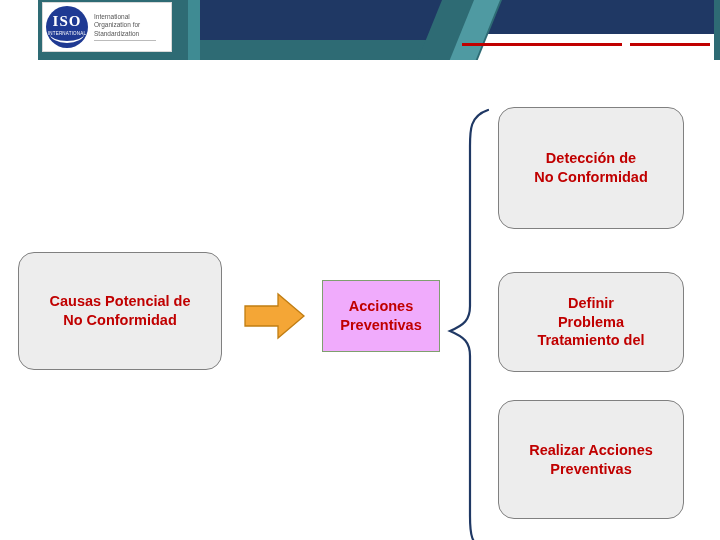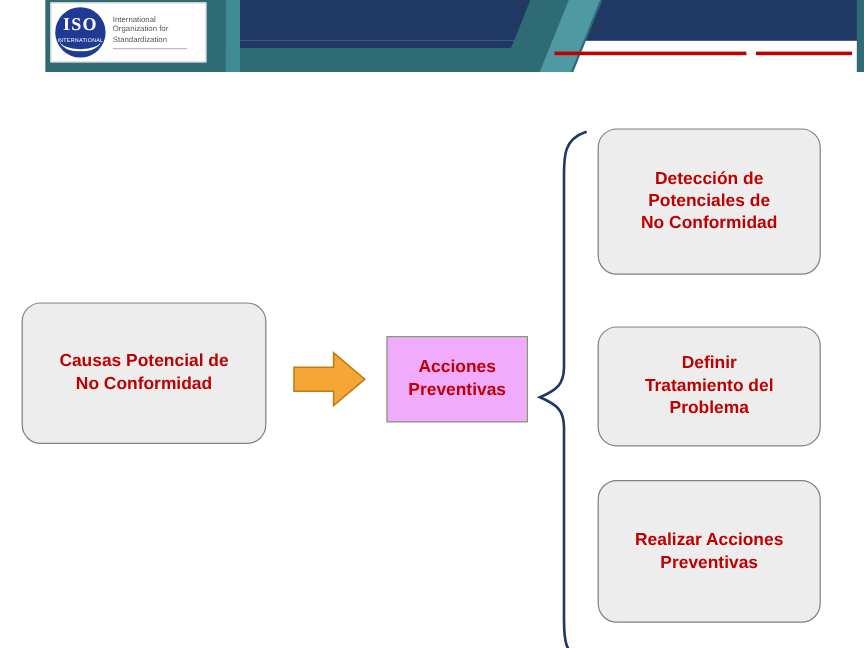--- a/index.html
+++ b/index.html
@@ -302,30 +302,29 @@
                C 30 214, 24 219, 10 225
                C 24 231, 30 236, 30 250
                L 30 410
                C 30 426, 30 440, 48 446" fill="none" stroke="#1f3864" stroke-width="2.2" stroke-linecap="round"></path>
     </svg>
   </div>
 
   <div class="node node-grey n-deteccion">
     <div>
       <div>Detección de</div>
-      <div>Potenciales de</div>
       <div>No Conformidad</div>
     </div>
   </div>
 
   <div class="node node-grey n-definir">
     <div>
       <div>Definir</div>
+      <div>Problema</div>
       <div>Tratamiento del</div>
-      <div>Problema</div>
     </div>
   </div>
 
   <div class="node node-grey n-realizar">
     <div>
       <div>Realizar Acciones</div>
       <div>Preventivas</div>
     </div>
   </div>
 

